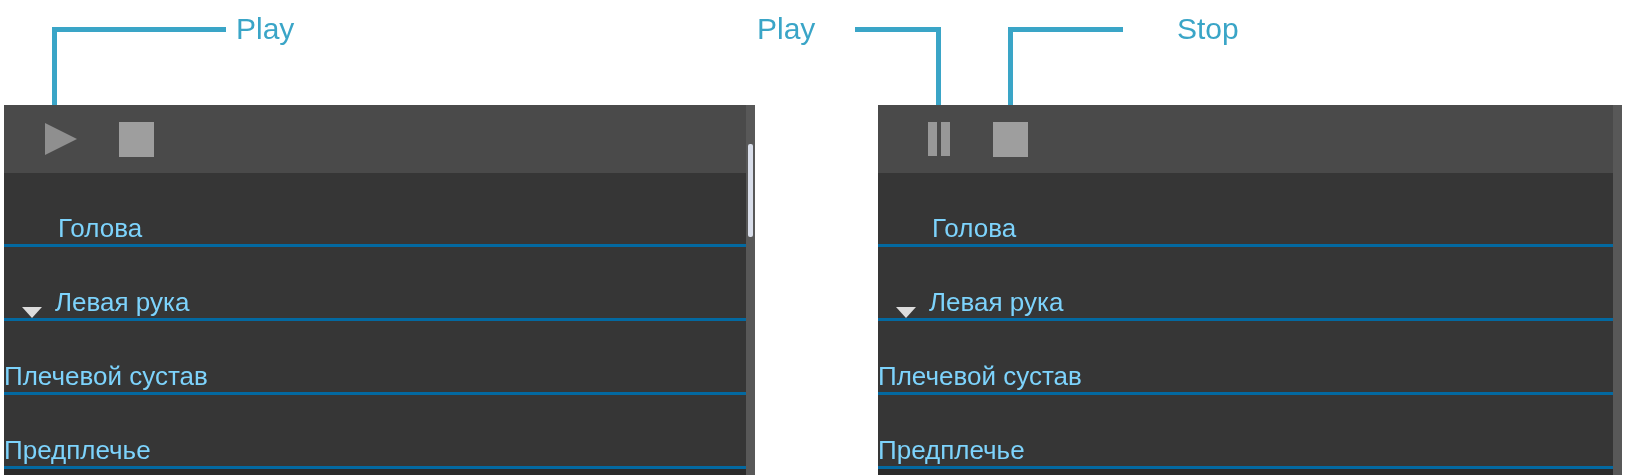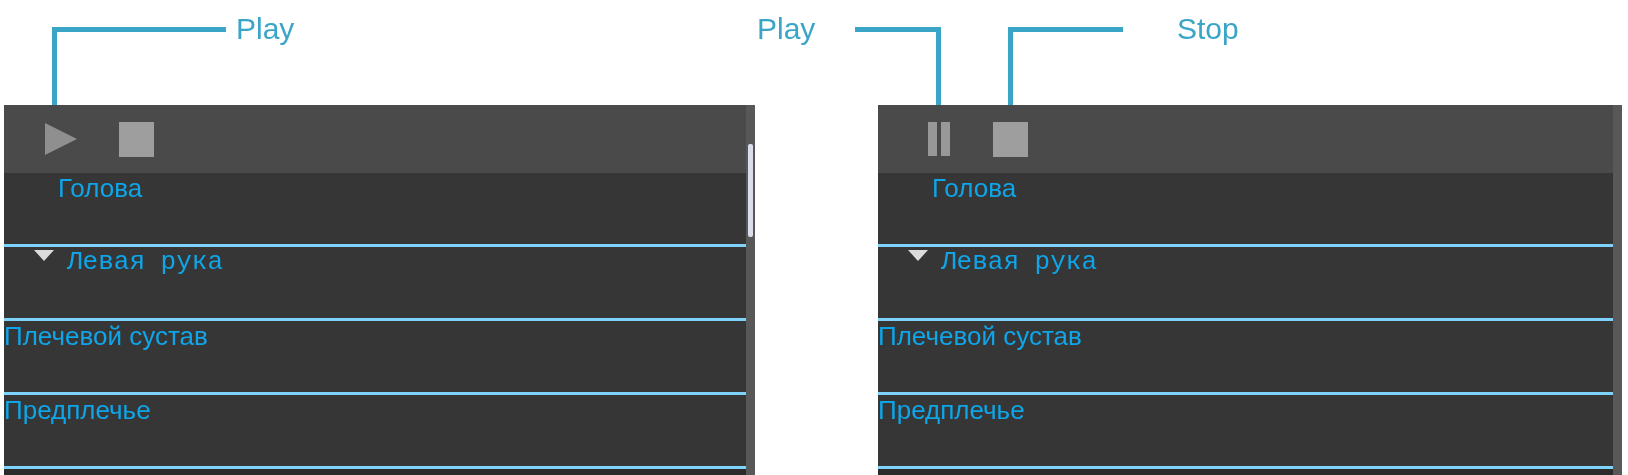--- a/index.html
+++ b/index.html
@@ -41,28 +41,28 @@
     border-left:32px solid #8F8F8F;
   }
   .stop-sq { width:35px; height:35px; background:#9E9E9E; }
   .panel-left .stop-btn { margin-left:42px; }
   .pause-bars { display:flex; }
   .pause-bars .bar { width:9px; height:34px; background:#989898; }
   .pause-bars .bar + .bar { margin-left:4px; }
   .panel-right .stop-btn { margin-left:43px; }
 
   .row {
-    height:74px; flex:0 0 74px; display:flex; align-items:flex-start;
-    border-bottom:3px solid #7dd3fc; background:#363636;
-    color:#0ea5e9; font-size:26px;
+    height:74px; flex:0 0 74px; display:flex; align-items:flex-end;
+    border-bottom:3px solid #0369a1; background:#363636;
+    color:#7dd3fc; font-size:26px;
   }
   .row:last-of-type { border-bottom:none; }
   .row.lvl1 { padding-left:54px; }
   .row.lvl2 { }
-  .row.expandable { padding-left:30px;font-family:Liberation Mono, monospace; }
+  .row.expandable { padding-left:18px; }
   .expander {
     width:0; height:0; margin-right:13px; margin-top:3px;
     border-left:10px solid transparent; border-right:10px solid transparent;
     border-top:11px solid #DCDCDC;
   }
   .clipped-row { flex:1 1 auto; background:#2B2B2B; }
 
   .scroll-track {
     position:absolute; top:0; right:0; bottom:0; width:9px; background:#585858;
   }

